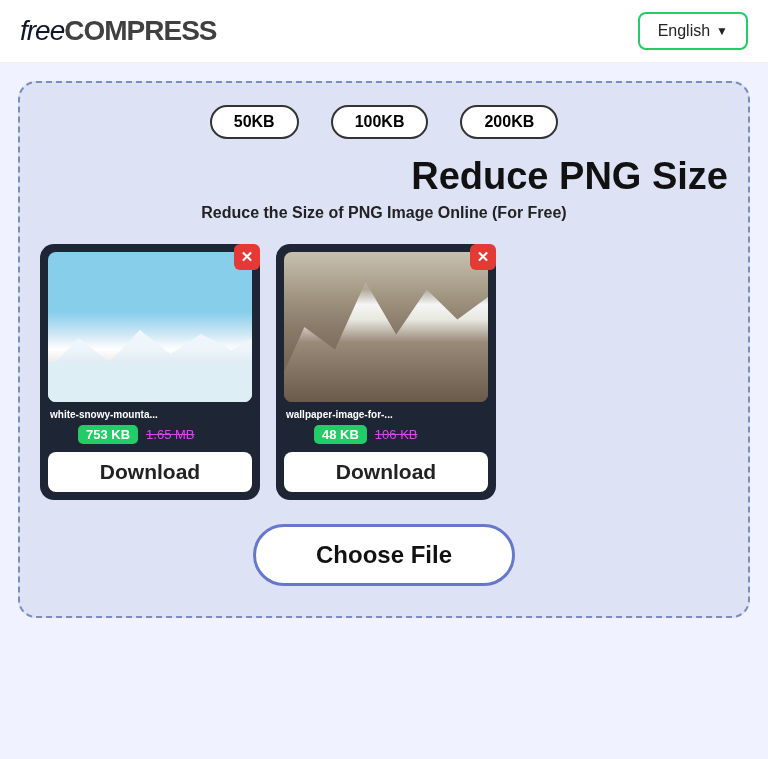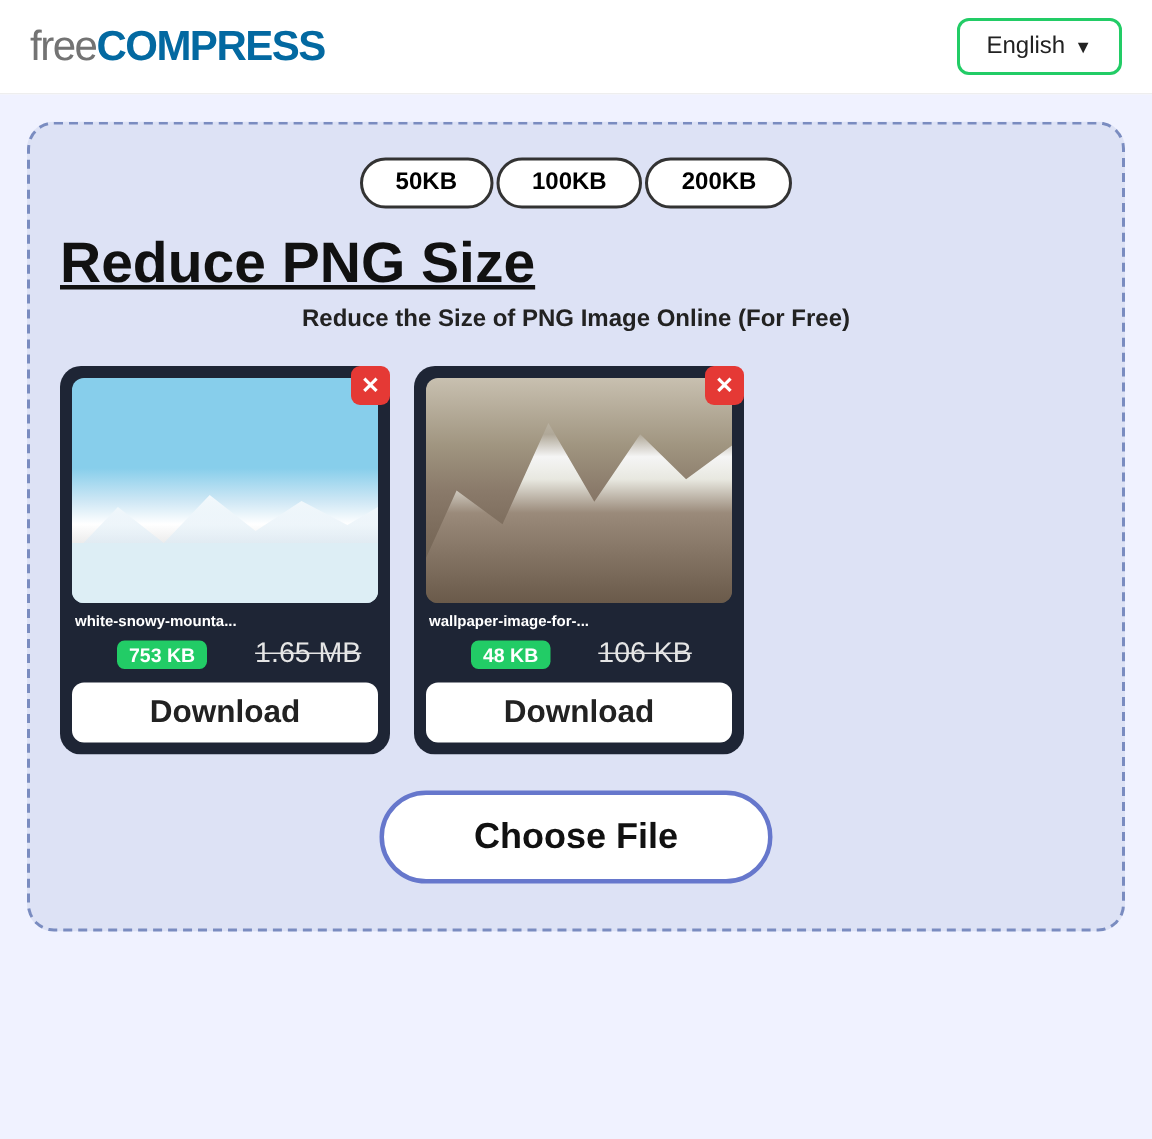--- a/index.html
+++ b/index.html
@@ -21,25 +21,26 @@
       background: #fff;
       border-bottom: 1px solid #eee;
     }
 
     .logo {
       font-size: 28px;
       font-weight: 900;
       letter-spacing: -1px;
     }
     .logo-free {
-      color: #737373;
+      color: #0f172a;
       font-weight: 400;
+      font-style: italic;
     }
     .logo-compress {
-      color: #0369a1;
+      color: #404040;
       font-weight: 900;
       text-transform: uppercase;
     }
 
     .lang-btn {
       border: 2px solid #22cc66;
       border-radius: 8px;
       padding: 8px 18px;
       background: #fff;
       color: #222;
@@ -65,41 +66,40 @@
       background: #dde2f5;
       border: 2.5px dashed #7a8cc0;
       border-radius: 18px;
       padding: 22px 20px 30px;
     }
 
     
     .size-buttons {
       display: flex;
       justify-content: center;
-      gap: 2px;
+      gap: 32px;
       margin-bottom: 16px;
     }
     .size-btn {
       border: 2px solid #333;
       border-radius: 30px;
       padding: 6px 22px;
       background: #fff;
       font-size: 16px;
       font-weight: 700;
       cursor: pointer;
     }
 
     
     .tool-title {
-      text-align: left;
+      text-align: right;
       font-size: 38px;
       font-weight: 900;
       color: #111;
       margin-bottom: 6px;
-      text-decoration: underline;
     }
     .tool-subtitle {
       text-align: center;
       font-size: 16px;
       font-weight: 700;
       color: #222;
       margin-bottom: 22px;
     }
 
     
@@ -234,24 +234,23 @@
       background: #22cc66;
       color: #fff;
       font-size: 13px;
       font-weight: 800;
       padding: 2px 8px;
       border-radius: 5px;
       margin-left: 28px;
     }
 
     .size-original {
-      color: #e5e5e5;
-      font-size: 19px;
+      color: #d946ef;
+      font-size: 13px;
       text-decoration: line-through;
-      margin-left: 24px;
     }
 
     .download-btn {
       width: 100%;
       background: #fff;
       border: none;
       border-radius: 8px;
       padding: 8px 0;
       font-size: 21px;
       font-weight: 600;

